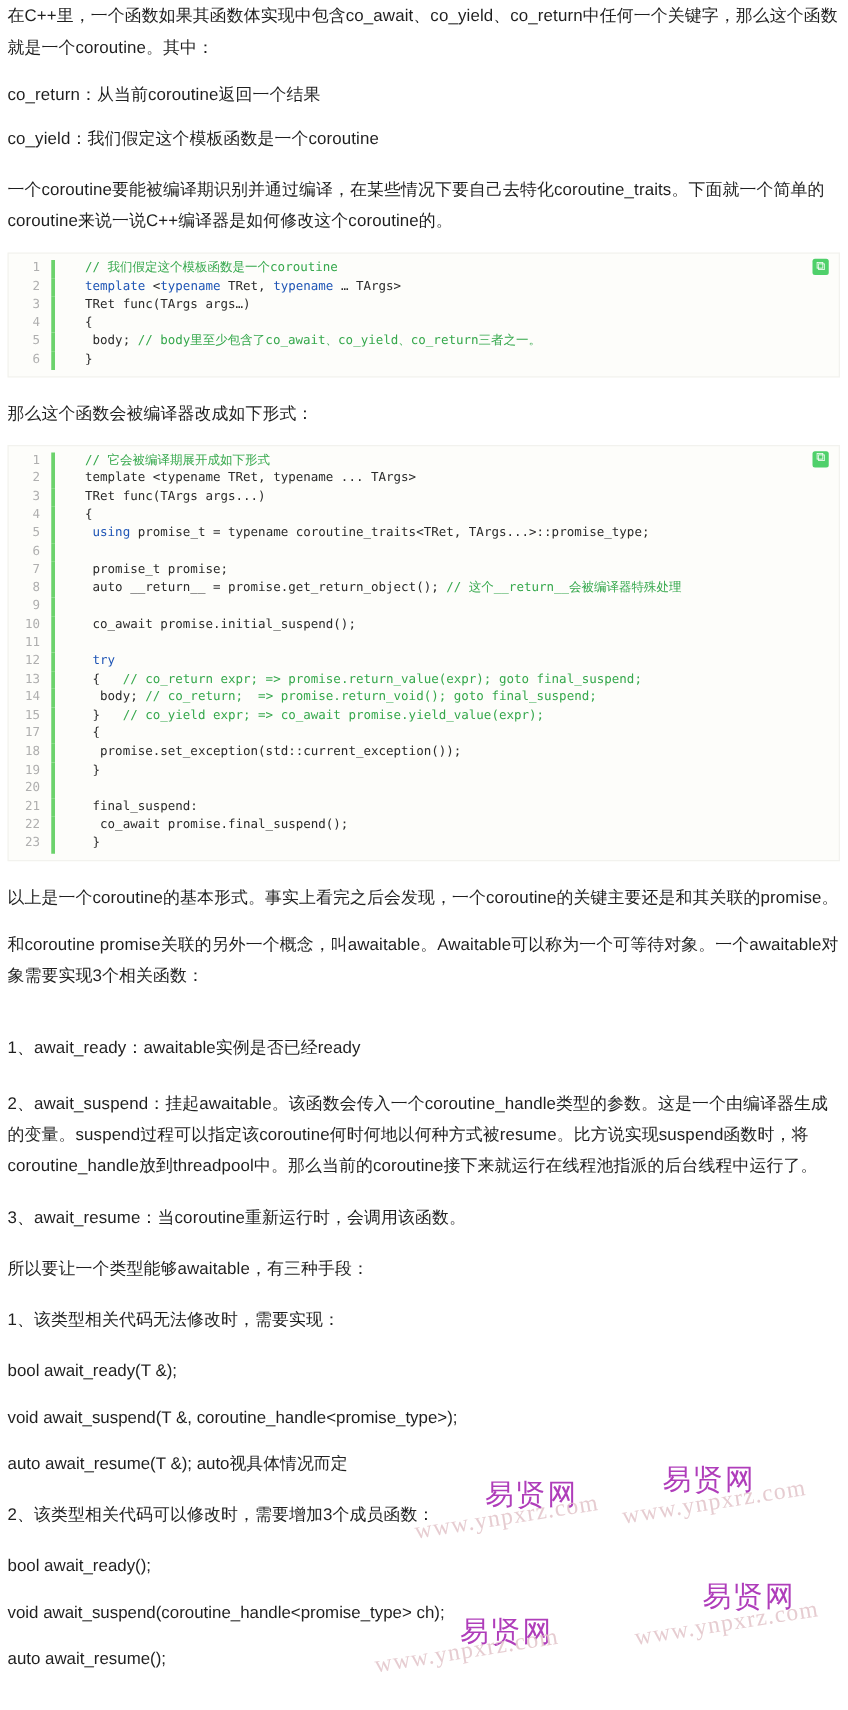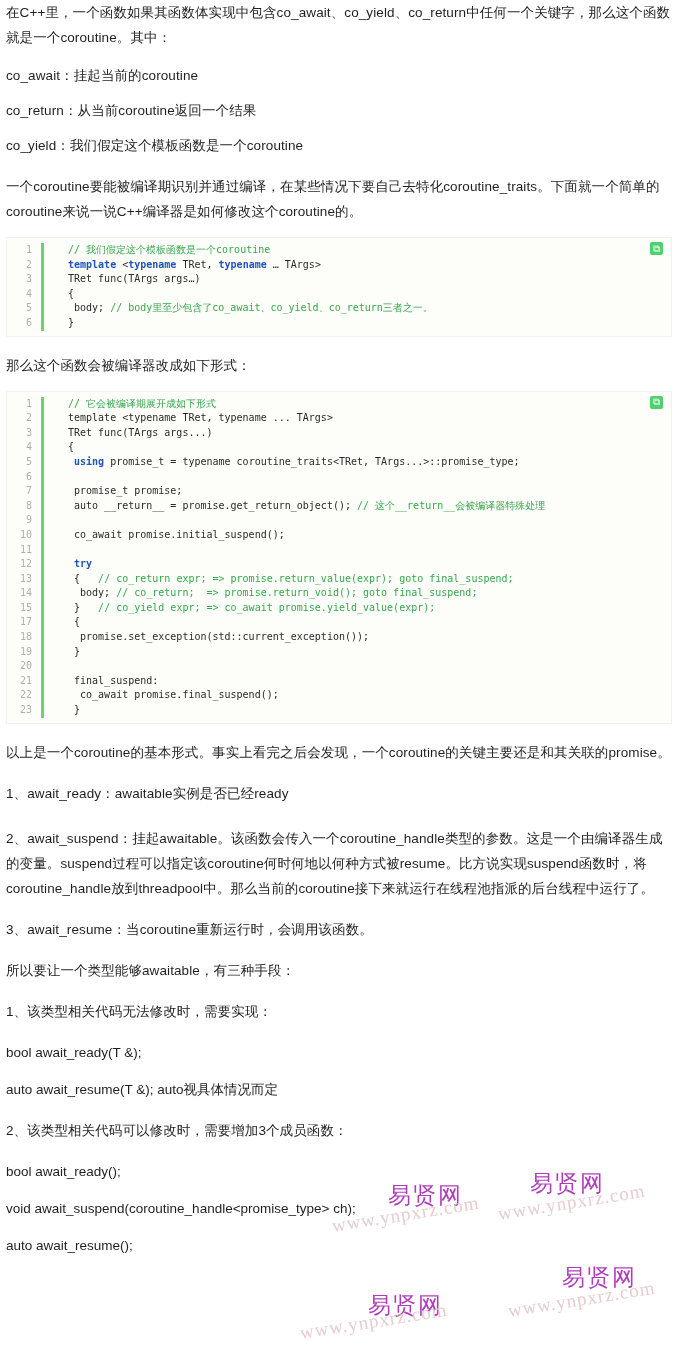--- a/index.html
+++ b/index.html
@@ -74,21 +74,21 @@
     background: #6cd26c;
   }
   .code-text {
     flex: 1 1 auto;
     padding-left: 24px;
     color: #2a2a2a;
     white-space: pre;
     overflow: hidden;
   }
   .cm { color: #35a84c; }
-  .kw { color: #1f55b5; font-weight: bold; }
+  .kw { color: #1f55b5; font-weight: normal; }
 
   .copy-icon {
     position: absolute;
     top: 4px;
     right: 8px;
     width: 13px;
     height: 13px;
     background: #4fd06a;
     border-radius: 2px;
     display: flex;
@@ -139,21 +139,20 @@
     <div class="wm wm-url" style="left: 498px; top: 1203px;">www.ynpxrz.com</div>
     <div class="wm wm-url" style="left: 300px; top: 1322px;">www.ynpxrz.com</div>
     <div class="wm wm-url" style="left: 508px; top: 1300px;">www.ynpxrz.com</div>
   </div>
 
 <div class="page">
 
   <p class="para lead">在C++里，一个函数如果其函数体实现中包含co_await、co_yield、co_return中任何一个关键字，那么这个函数就是一个coroutine。其中：</p>
 
   <div class="kw-list">
-    <p class="para">co_await：挂起当前的coroutine</p>
     <p class="para">co_return：从当前coroutine返回一个结果</p>
     <p class="para">co_yield：我们假定这个模板函数是一个coroutine</p>
   </div>
 
   <p class="para" style="margin-top:16px;">一个coroutine要能被编译期识别并通过编译，在某些情况下要自己去特化coroutine_traits。下面就一个简单的coroutine来说一说C++编译器是如何修改这个coroutine的。</p>
 
   <div class="codeblock">
     <div class="copy-icon">⧉</div>
     <div class="code-rows" id="cb1">
         <div class="code-row"><div class="ln">1</div><div class="gutter-bar"></div><div class="code-text"><span class="cm">// 我们假定这个模板函数是一个coroutine</span></div></div>
@@ -189,29 +188,31 @@
         <div class="code-row"><div class="ln">18</div><div class="gutter-bar"></div><div class="code-text"><span>  promise.set_exception(std::current_exception());</span></div></div>
         <div class="code-row"><div class="ln">19</div><div class="gutter-bar"></div><div class="code-text"><span> }</span></div></div>
         <div class="code-row"><div class="ln">20</div><div class="gutter-bar"></div><div class="code-text">&nbsp;</div></div>
         <div class="code-row"><div class="ln">21</div><div class="gutter-bar"></div><div class="code-text"><span> final_suspend:</span></div></div>
         <div class="code-row"><div class="ln">22</div><div class="gutter-bar"></div><div class="code-text"><span>  co_await promise.final_suspend();</span></div></div>
         <div class="code-row"><div class="ln">23</div><div class="gutter-bar"></div><div class="code-text"><span> }</span></div></div>
       </div>
   </div>
 
   <p class="para tight">以上是一个coroutine的基本形式。事实上看完之后会发现，一个coroutine的关键主要还是和其关联的promise。</p>
-
-  <p class="para" style="margin-top:16px;">1、await_ready：awaitable实例是否已经ready</p>
+  <p class="para">和coroutine promise关联的另外一个概念，叫awaitable。Awaitable可以称为一个可等待对象。一个awaitable对象需要实现3个相关函数：</p>
+
+  <p class="para" style="margin-top:32px;">1、await_ready：awaitable实例是否已经ready</p>
   <p class="para" style="margin-top:20px;">2、await_suspend：挂起awaitable。该函数会传入一个coroutine_handle类型的参数。这是一个由编译器生成的变量。suspend过程可以指定该coroutine何时何地以何种方式被resume。比方说实现suspend函数时，将coroutine_handle放到threadpool中。那么当前的coroutine接下来就运行在线程池指派的后台线程中运行了。</p>
   <p class="para" style="margin-top:16px;">3、await_resume：当coroutine重新运行时，会调用该函数。</p>
 
   <p class="para" style="margin-top:16px;">所以要让一个类型能够awaitable，有三种手段：</p>
 
   <p class="para" style="margin-top:16px;">1、该类型相关代码无法修改时，需要实现：</p>
   <p class="sig" style="margin-top:16px;">bool await_ready(T &amp;);</p>
+  <p class="sig">void await_suspend(T &amp;, coroutine_handle&lt;promise_type&gt;);</p>
   <p class="sig">auto await_resume(T &amp;);  auto视具体情况而定</p>
 
   <p class="para" style="margin-top:16px;">2、该类型相关代码可以修改时，需要增加3个成员函数：</p>
   <p class="sig" style="margin-top:16px;">bool await_ready();</p>
   <p class="sig">void await_suspend(coroutine_handle&lt;promise_type&gt; ch);</p>
   <p class="sig">auto await_resume();</p>
 
 </div>
 
 </body></html>

